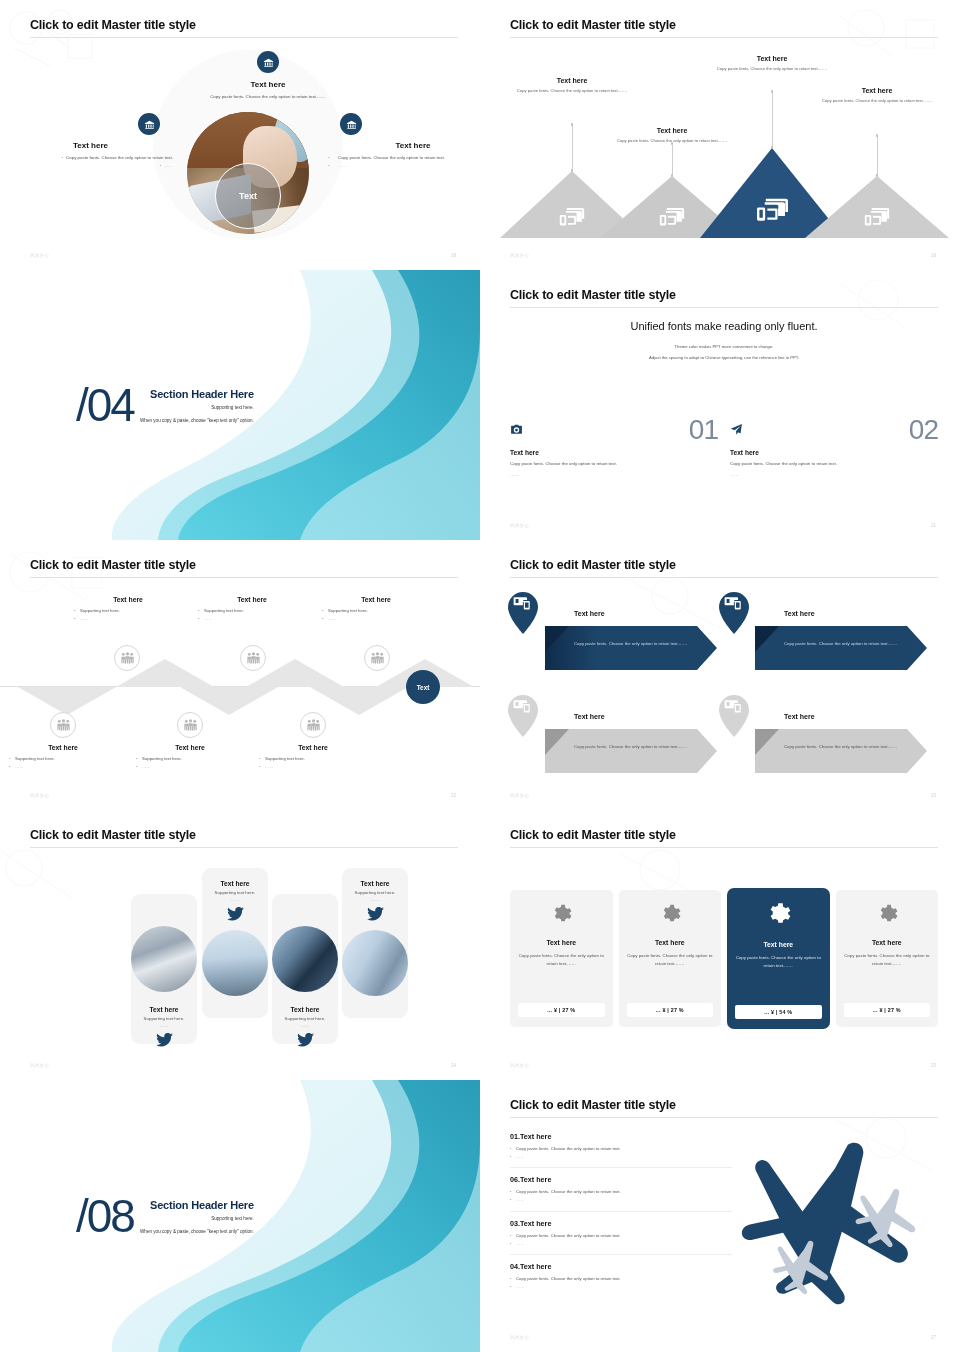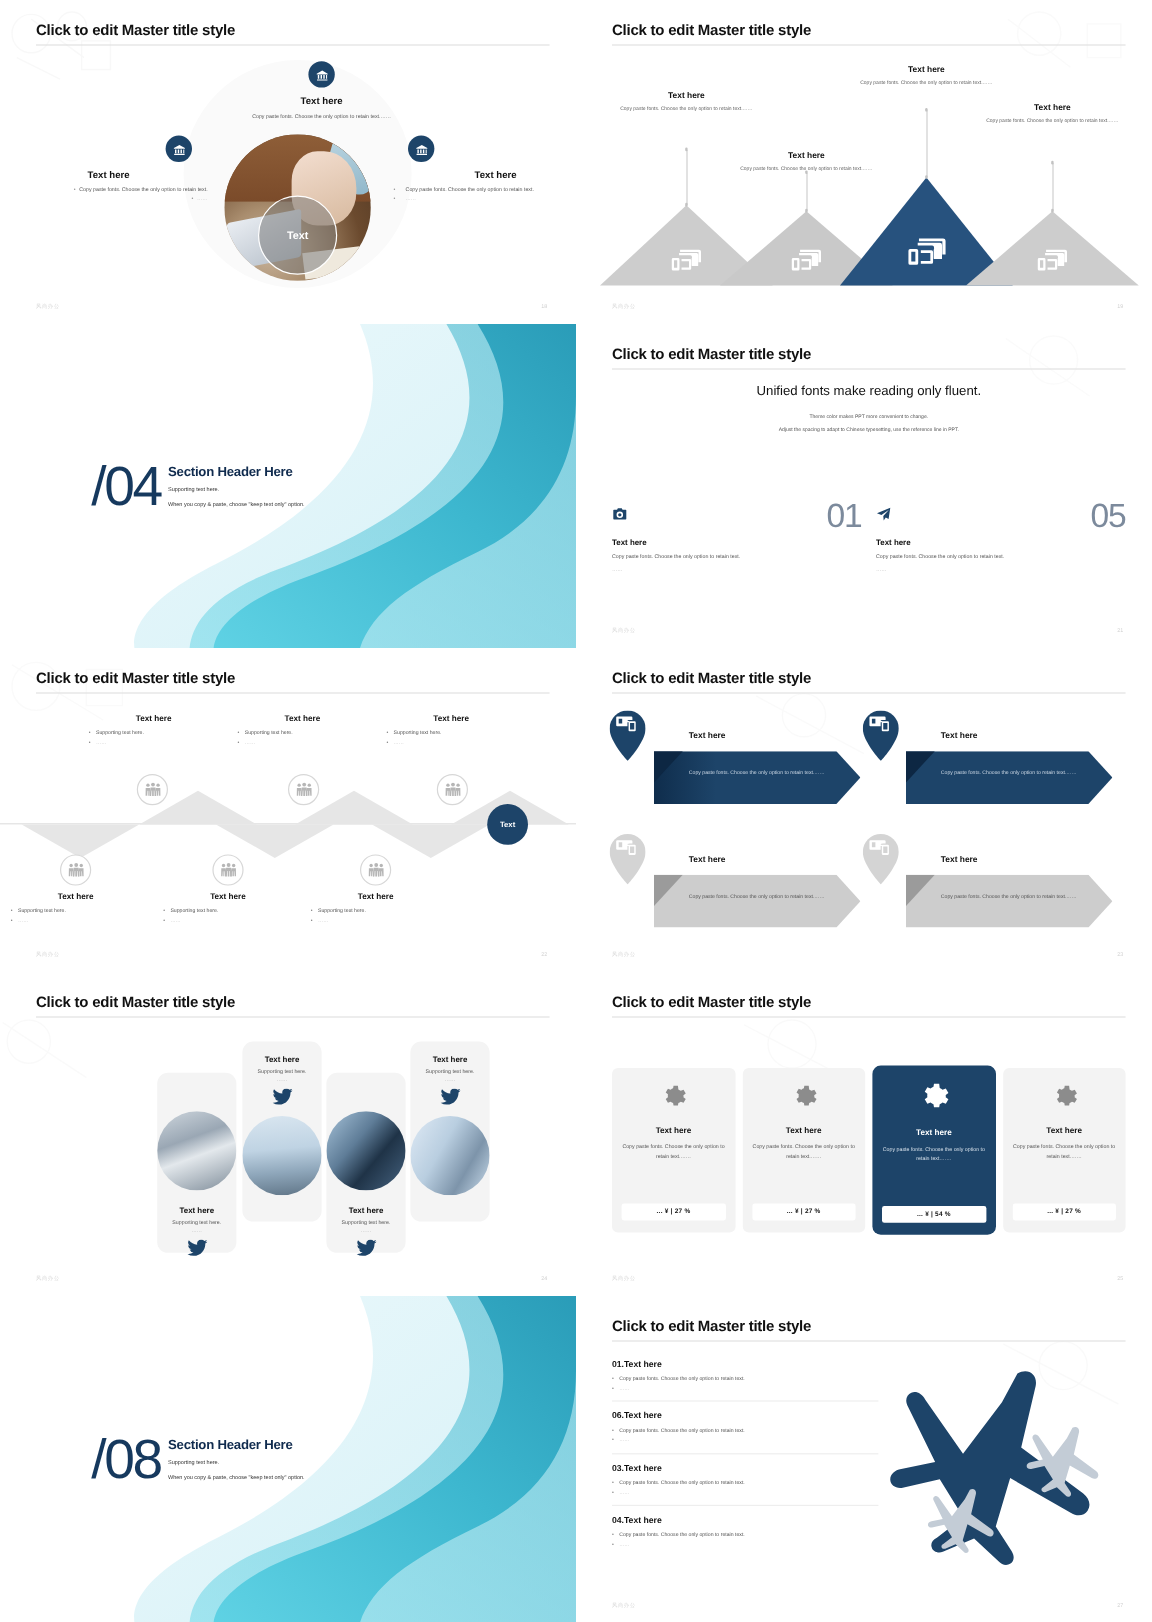--- a/index.html
+++ b/index.html
@@ -141,21 +141,21 @@
   .mtn-label .b { font-size: 4.2px; color: #666; line-height: 1.75; text-align: center; margin-top: 3px; }
 
   
   .sec { position: relative; background: #fff; overflow: hidden; }
   .sec-num {
     position: absolute; left: 76px; top: 50%;
     transform: translateY(-50%);
     font-size: 46px; font-weight: 300; color: #16395e;
     letter-spacing: -2px; font-family: Liberation Sans, sans-serif; text-align: center;
   }
-  .sec-txt { position: absolute; left: 140px; top: 50%; transform: translateY(-46%); }
+  .sec-txt { position: absolute; left: 140px; top: 50%; transform: translateY(-46%); text-align: right; }
   .sec-txt h3 { font-size: 11px; font-weight: bold; color: #102b4e; letter-spacing: -.2px; }
   .sec-txt p { font-size: 4.6px; color: #333; margin-top: 4px; line-height: 1.9; }
   .wave { position: absolute; inset: 0; }
   .wave svg { width: 100%; height: 100%; display: block; }
 
   
   .s21-sub {
     text-align: center; font-size: 11px; color: #111;
     margin-top: 12px; font-weight: 400;
   }
@@ -479,21 +479,21 @@
           </div>
           <div class="s21-h">Text here</div>
           <div class="s21-b">Copy paste fonts. Choose the only option to retain text.</div>
           <div class="s21-d">……</div>
         </div>
         <div class="s21-col">
           <div class="s21-row">
             <div class="s21-ico"><svg>
                   <use href="#ic-plane-send"></use>
                 </svg></div>
-            <div class="s21-big">05</div>
+            <div class="s21-big">02</div>
           </div>
           <div class="s21-h">Text here</div>
           <div class="s21-b">Copy paste fonts. Choose the only option to retain text.</div>
           <div class="s21-d">……</div>
         </div>
       </div>
     </div>
     <div class="footer-brand">风尚办公</div>
     <div class="footer-page">21</div>
   </div>

